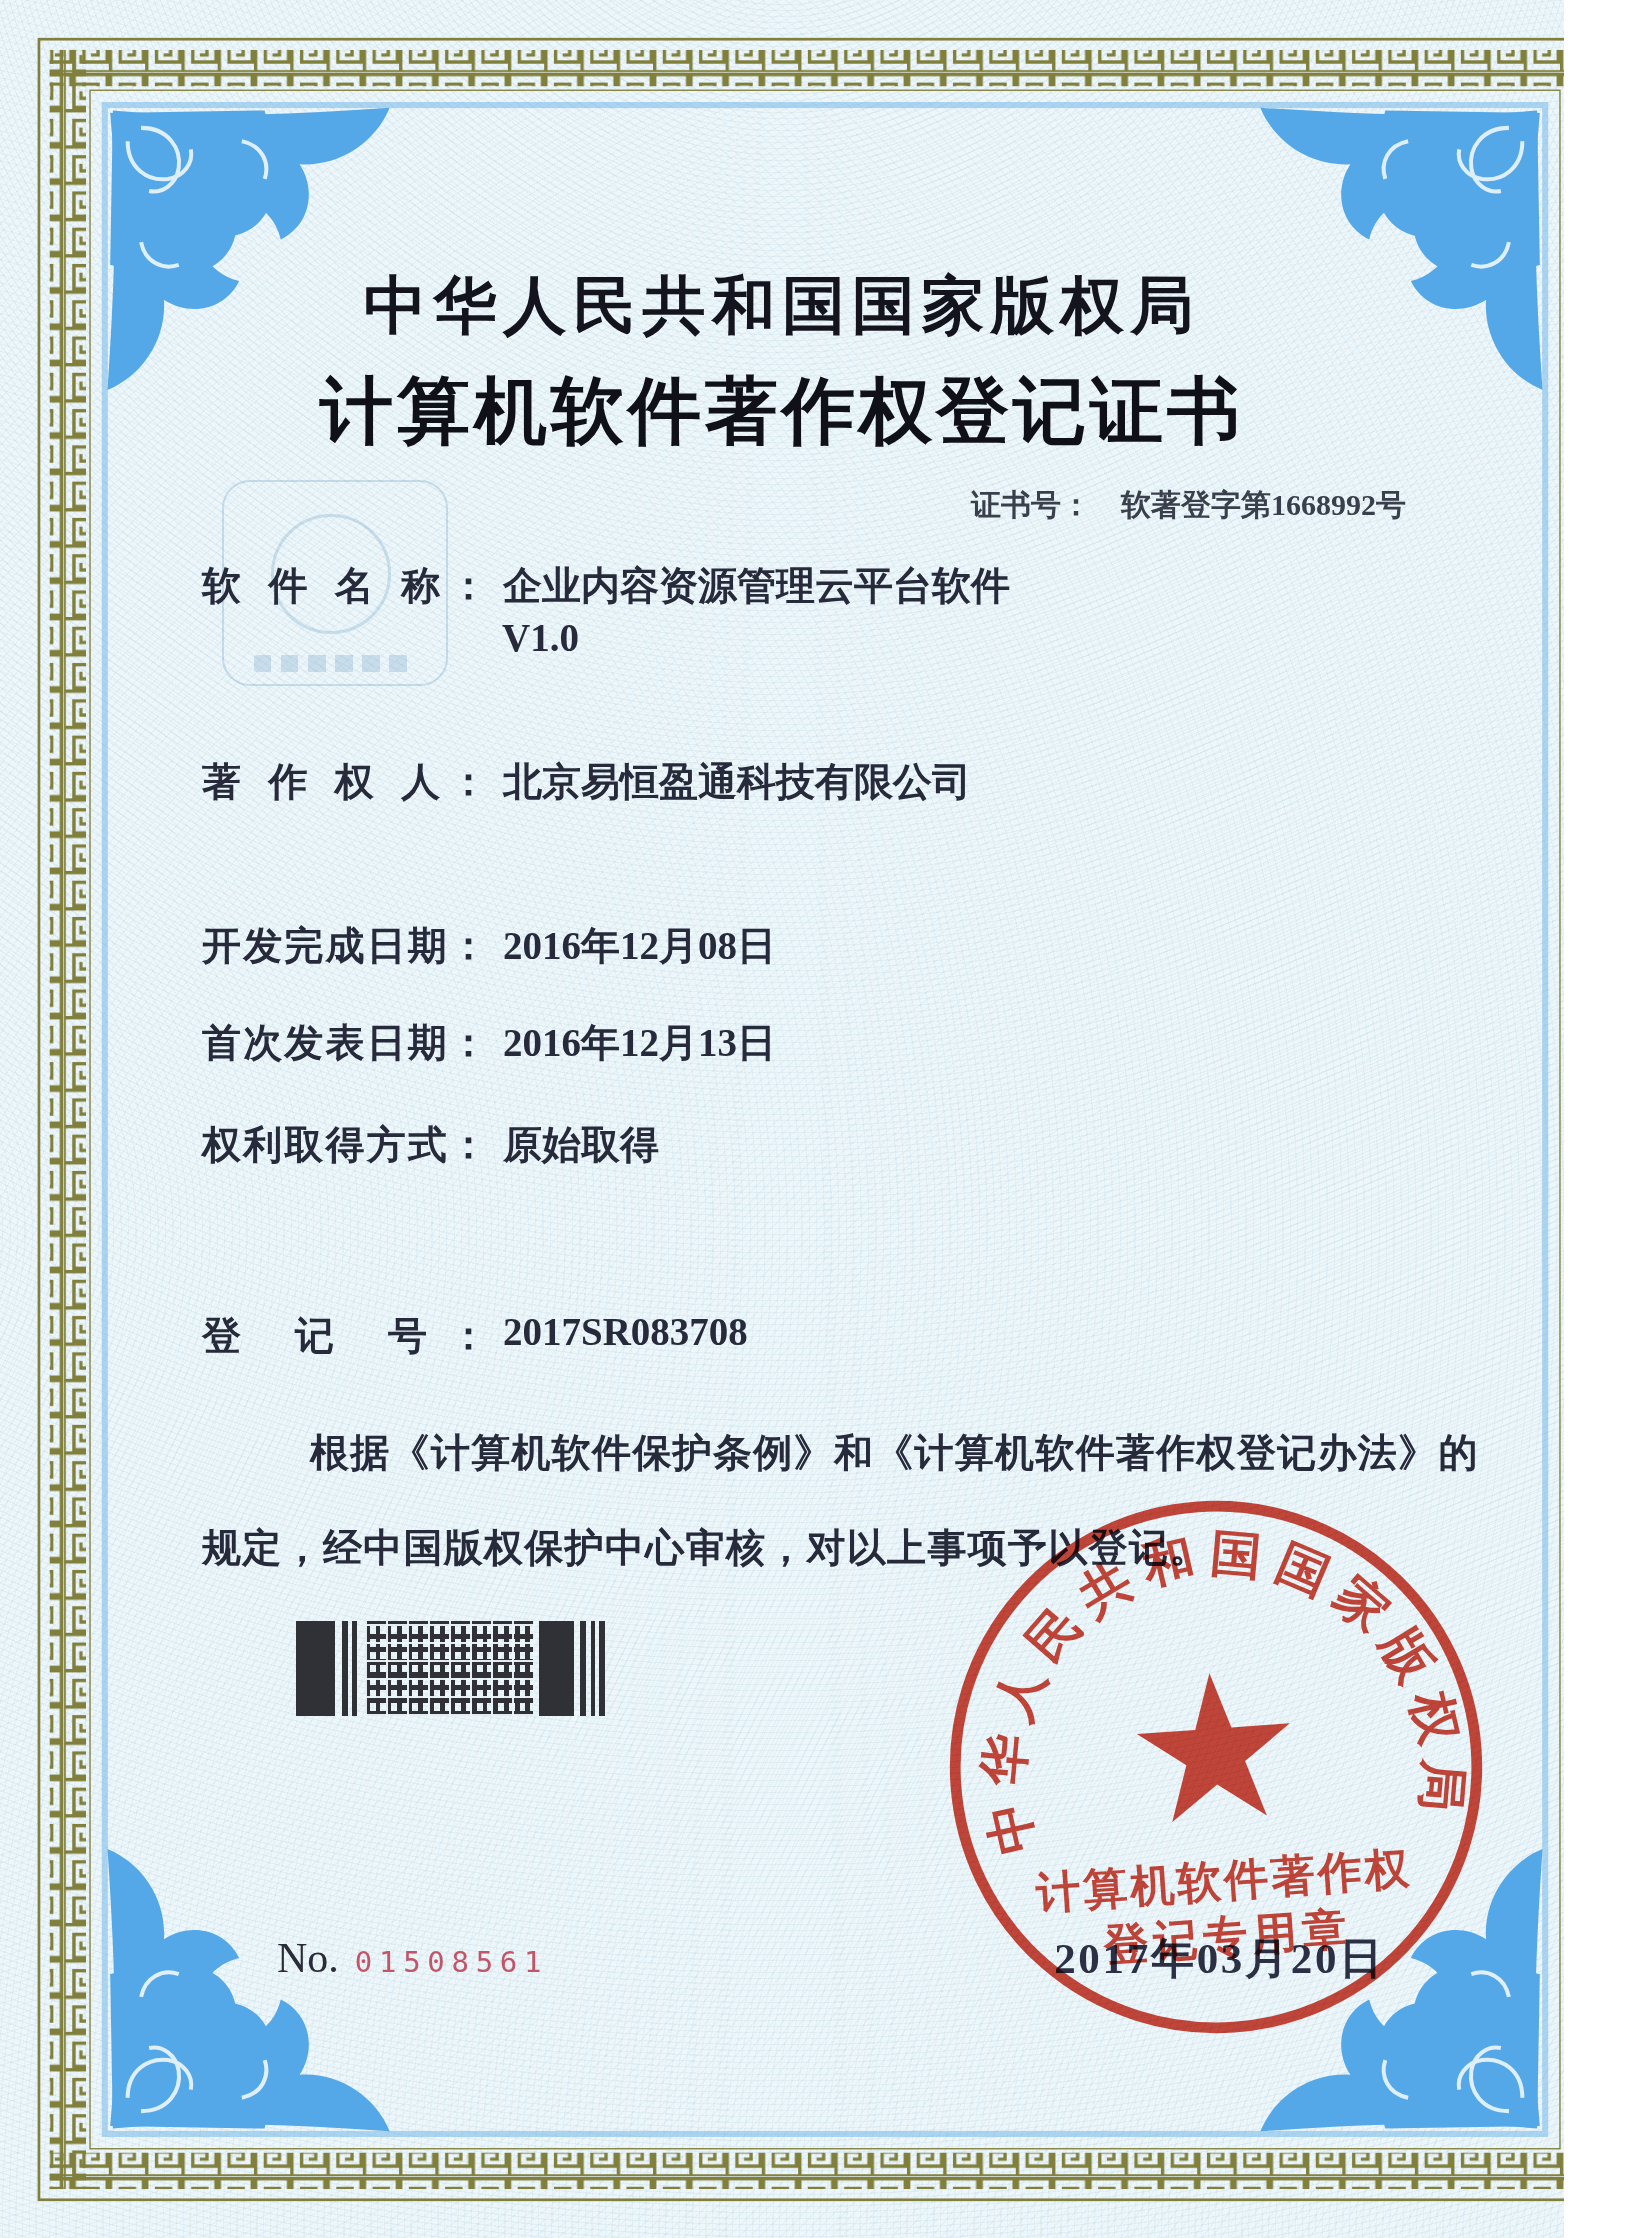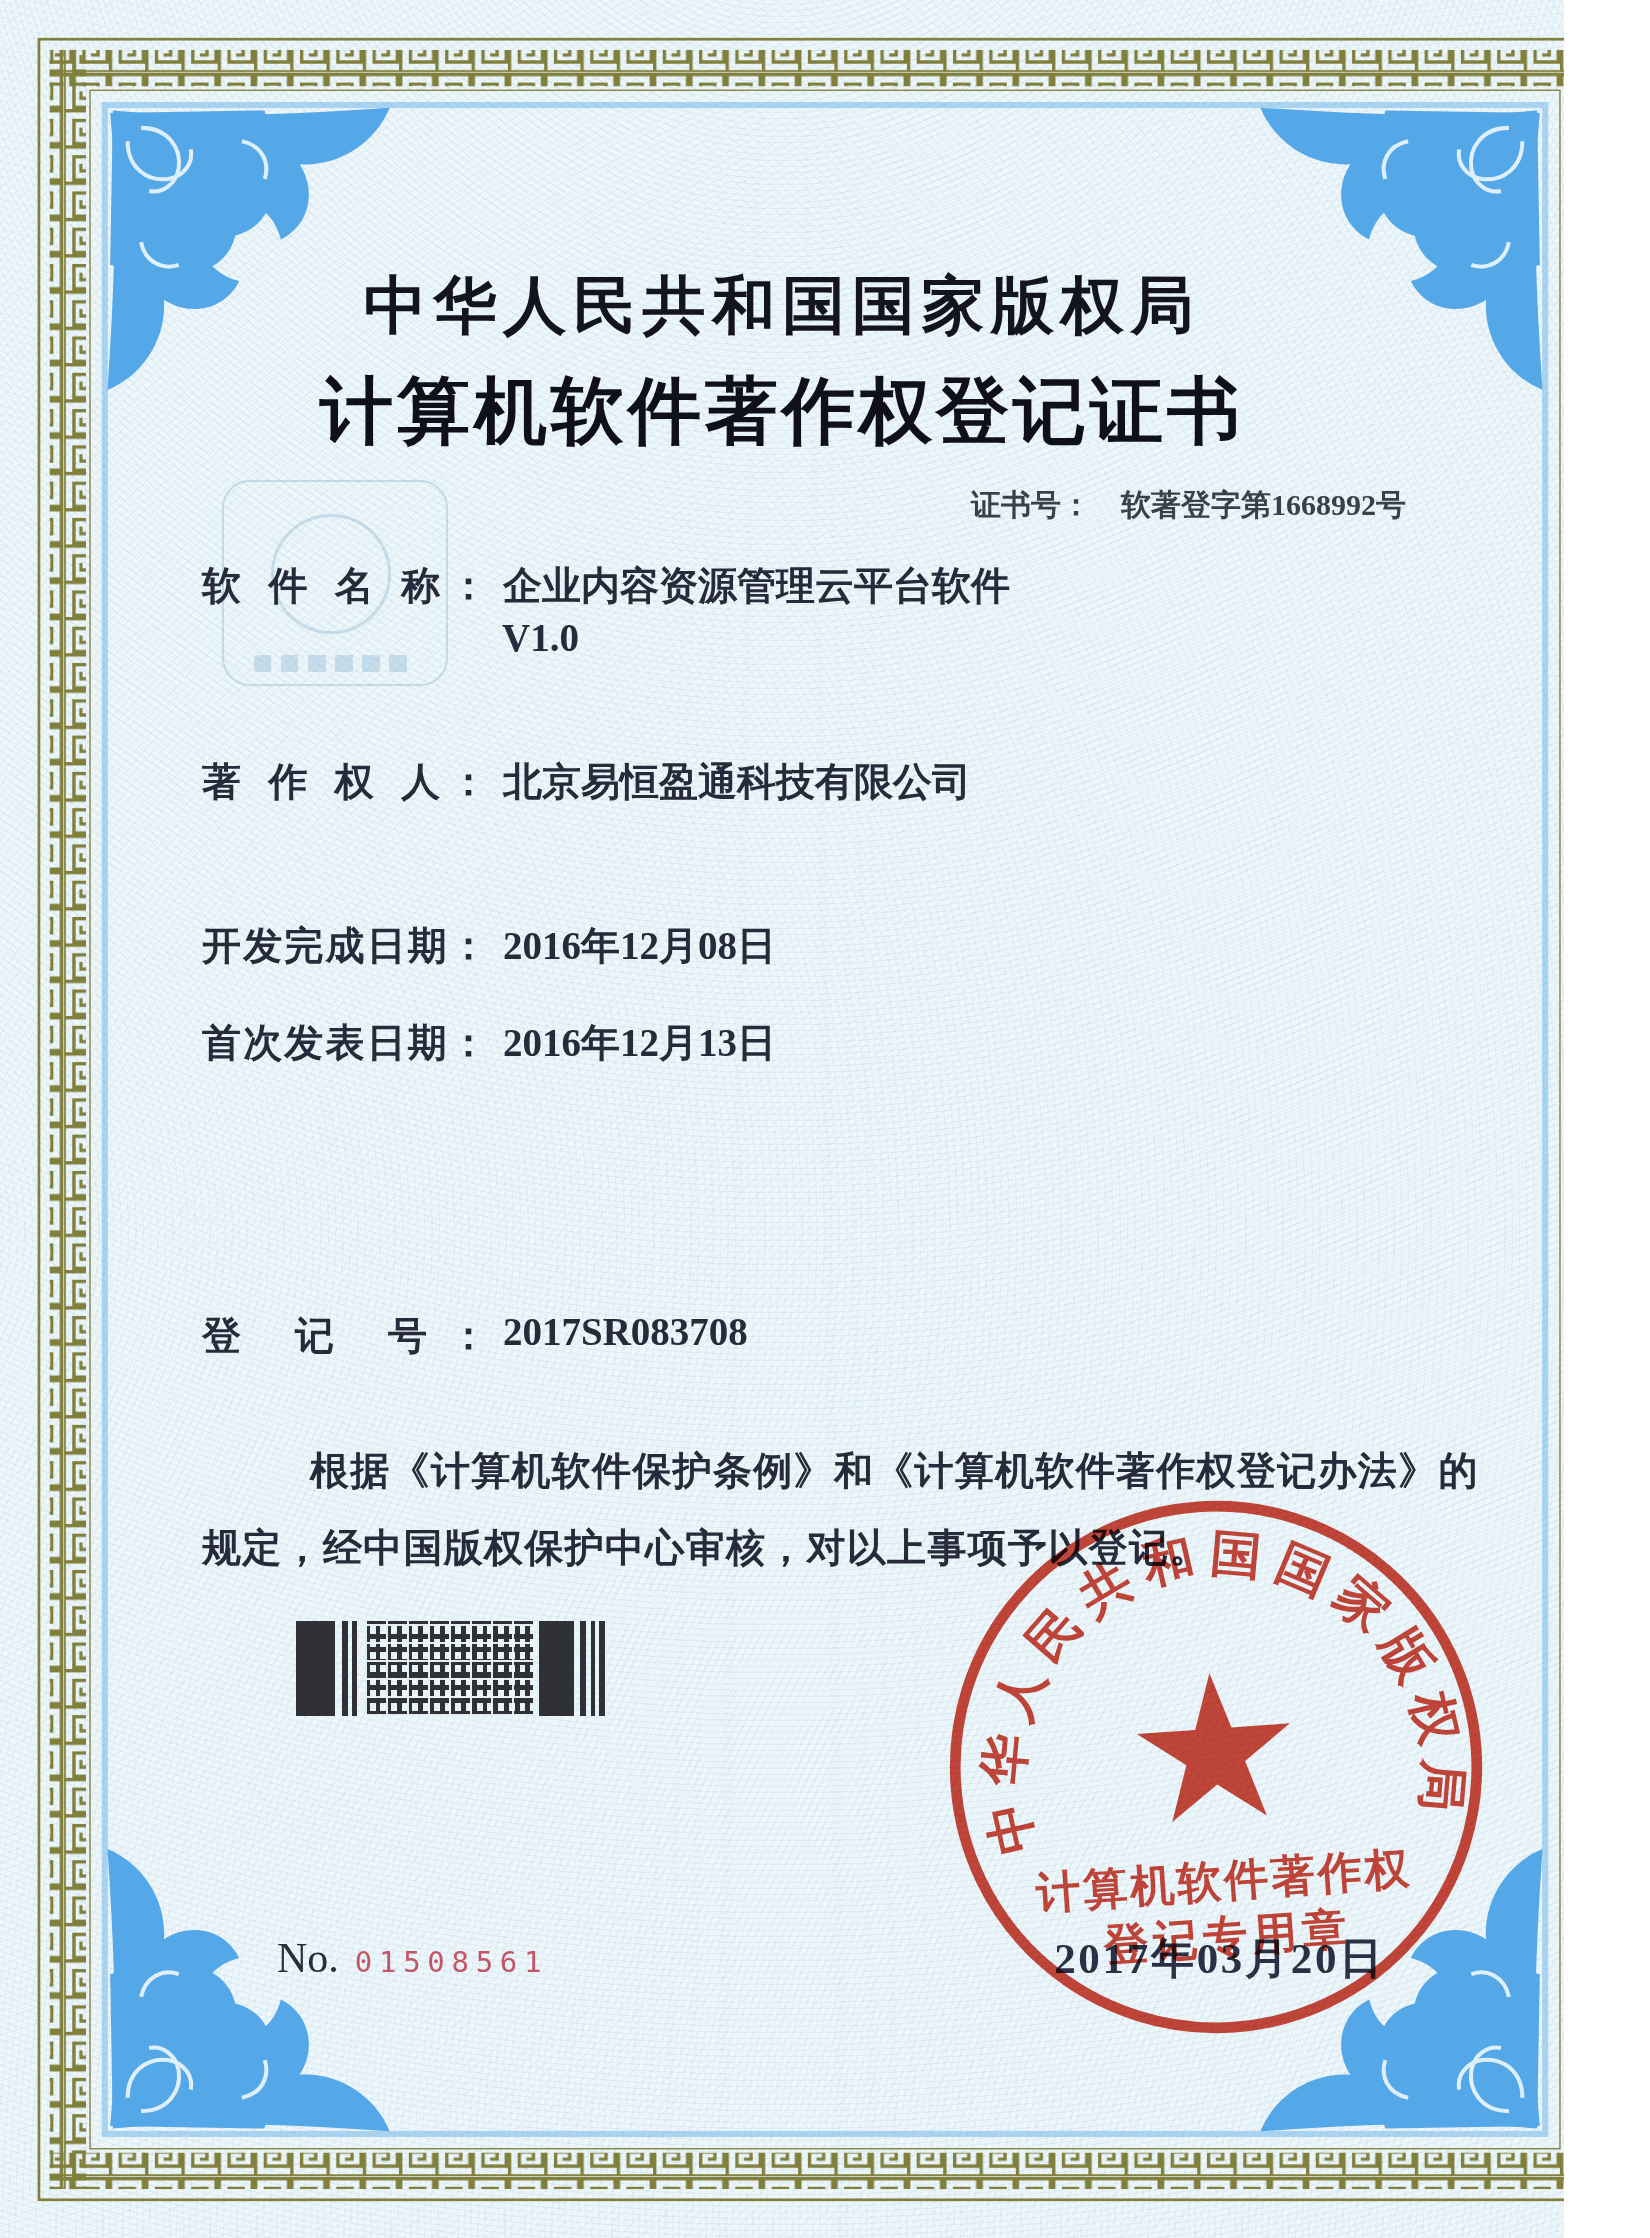--- a/index.html
+++ b/index.html
@@ -148,28 +148,32 @@
   <div class="abs row txt" style="top:919px;">
     <span class="lbl">开发完成日期：</span>
     <span class="val">2016年12月08日</span>
   </div>
 
   <div class="abs row txt" style="top:1016px;">
     <span class="lbl">首次发表日期：</span>
     <span class="val">2016年12月13日</span>
   </div>
 
+  <div class="abs row txt" style="top:1118px;">
+    <span class="lbl">权利取得方式：</span>
+    <span class="val">原始取得</span>
+  </div>
 
 
   <div class="abs row txt" style="top:1309px;">
     <span class="lbl">登  记  号：</span>
     <span class="val">2017SR083708</span>
   </div>
 
-  <div class="abs body-line txt" style="left:310px;top:1426px;margin-top:18px;">根据《计算机软件保护条例》和《计算机软件著作权登记办法》的</div>
+  <div class="abs body-line txt" style="left:310px;top:1426px;">根据《计算机软件保护条例》和《计算机软件著作权登记办法》的</div>
   <div class="abs body-line txt" style="left:202px;top:1521px;">规定，经中国版权保护中心审核，对以上事项予以登记。</div>
 
   <div class="abs barcode">
     <div class="bc" style="width:39px;"></div>
     <div class="gap" style="width:6.7px;"></div>
     <div class="bc" style="width:6.7px;"></div>
     <div class="gap" style="width:4px;"></div>
     <div class="bc" style="width:4.7px;"></div>
     <div class="gap" style="width:8px;"></div>
     <div class="bc-noise"></div>

